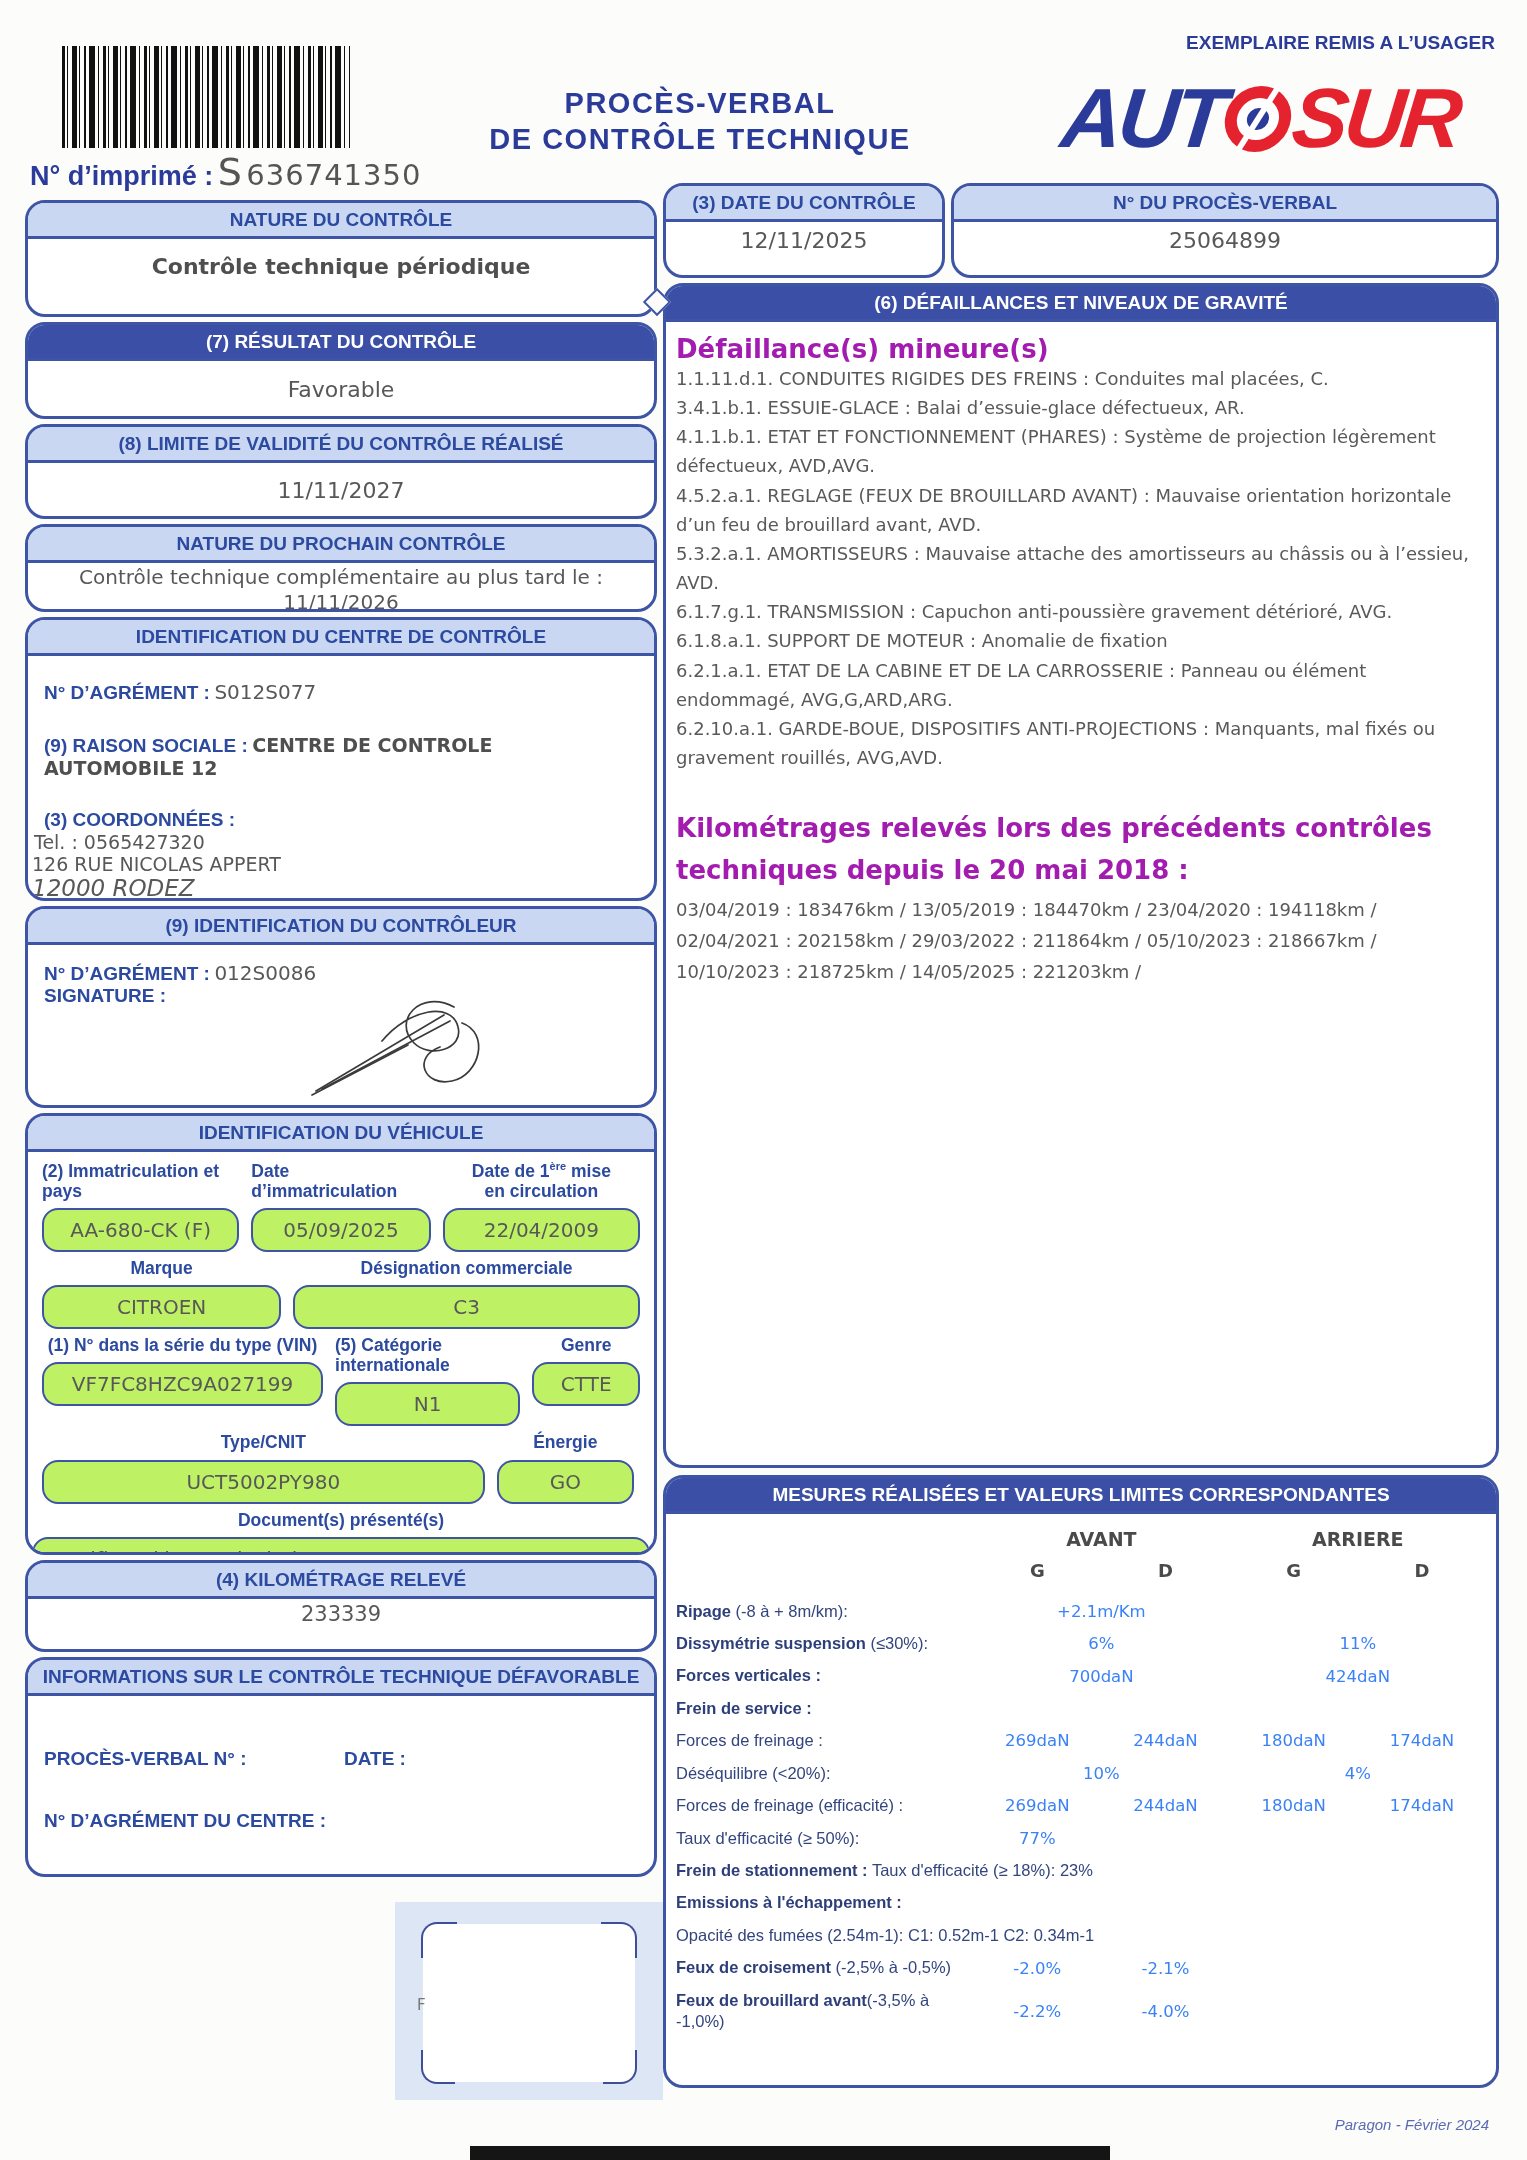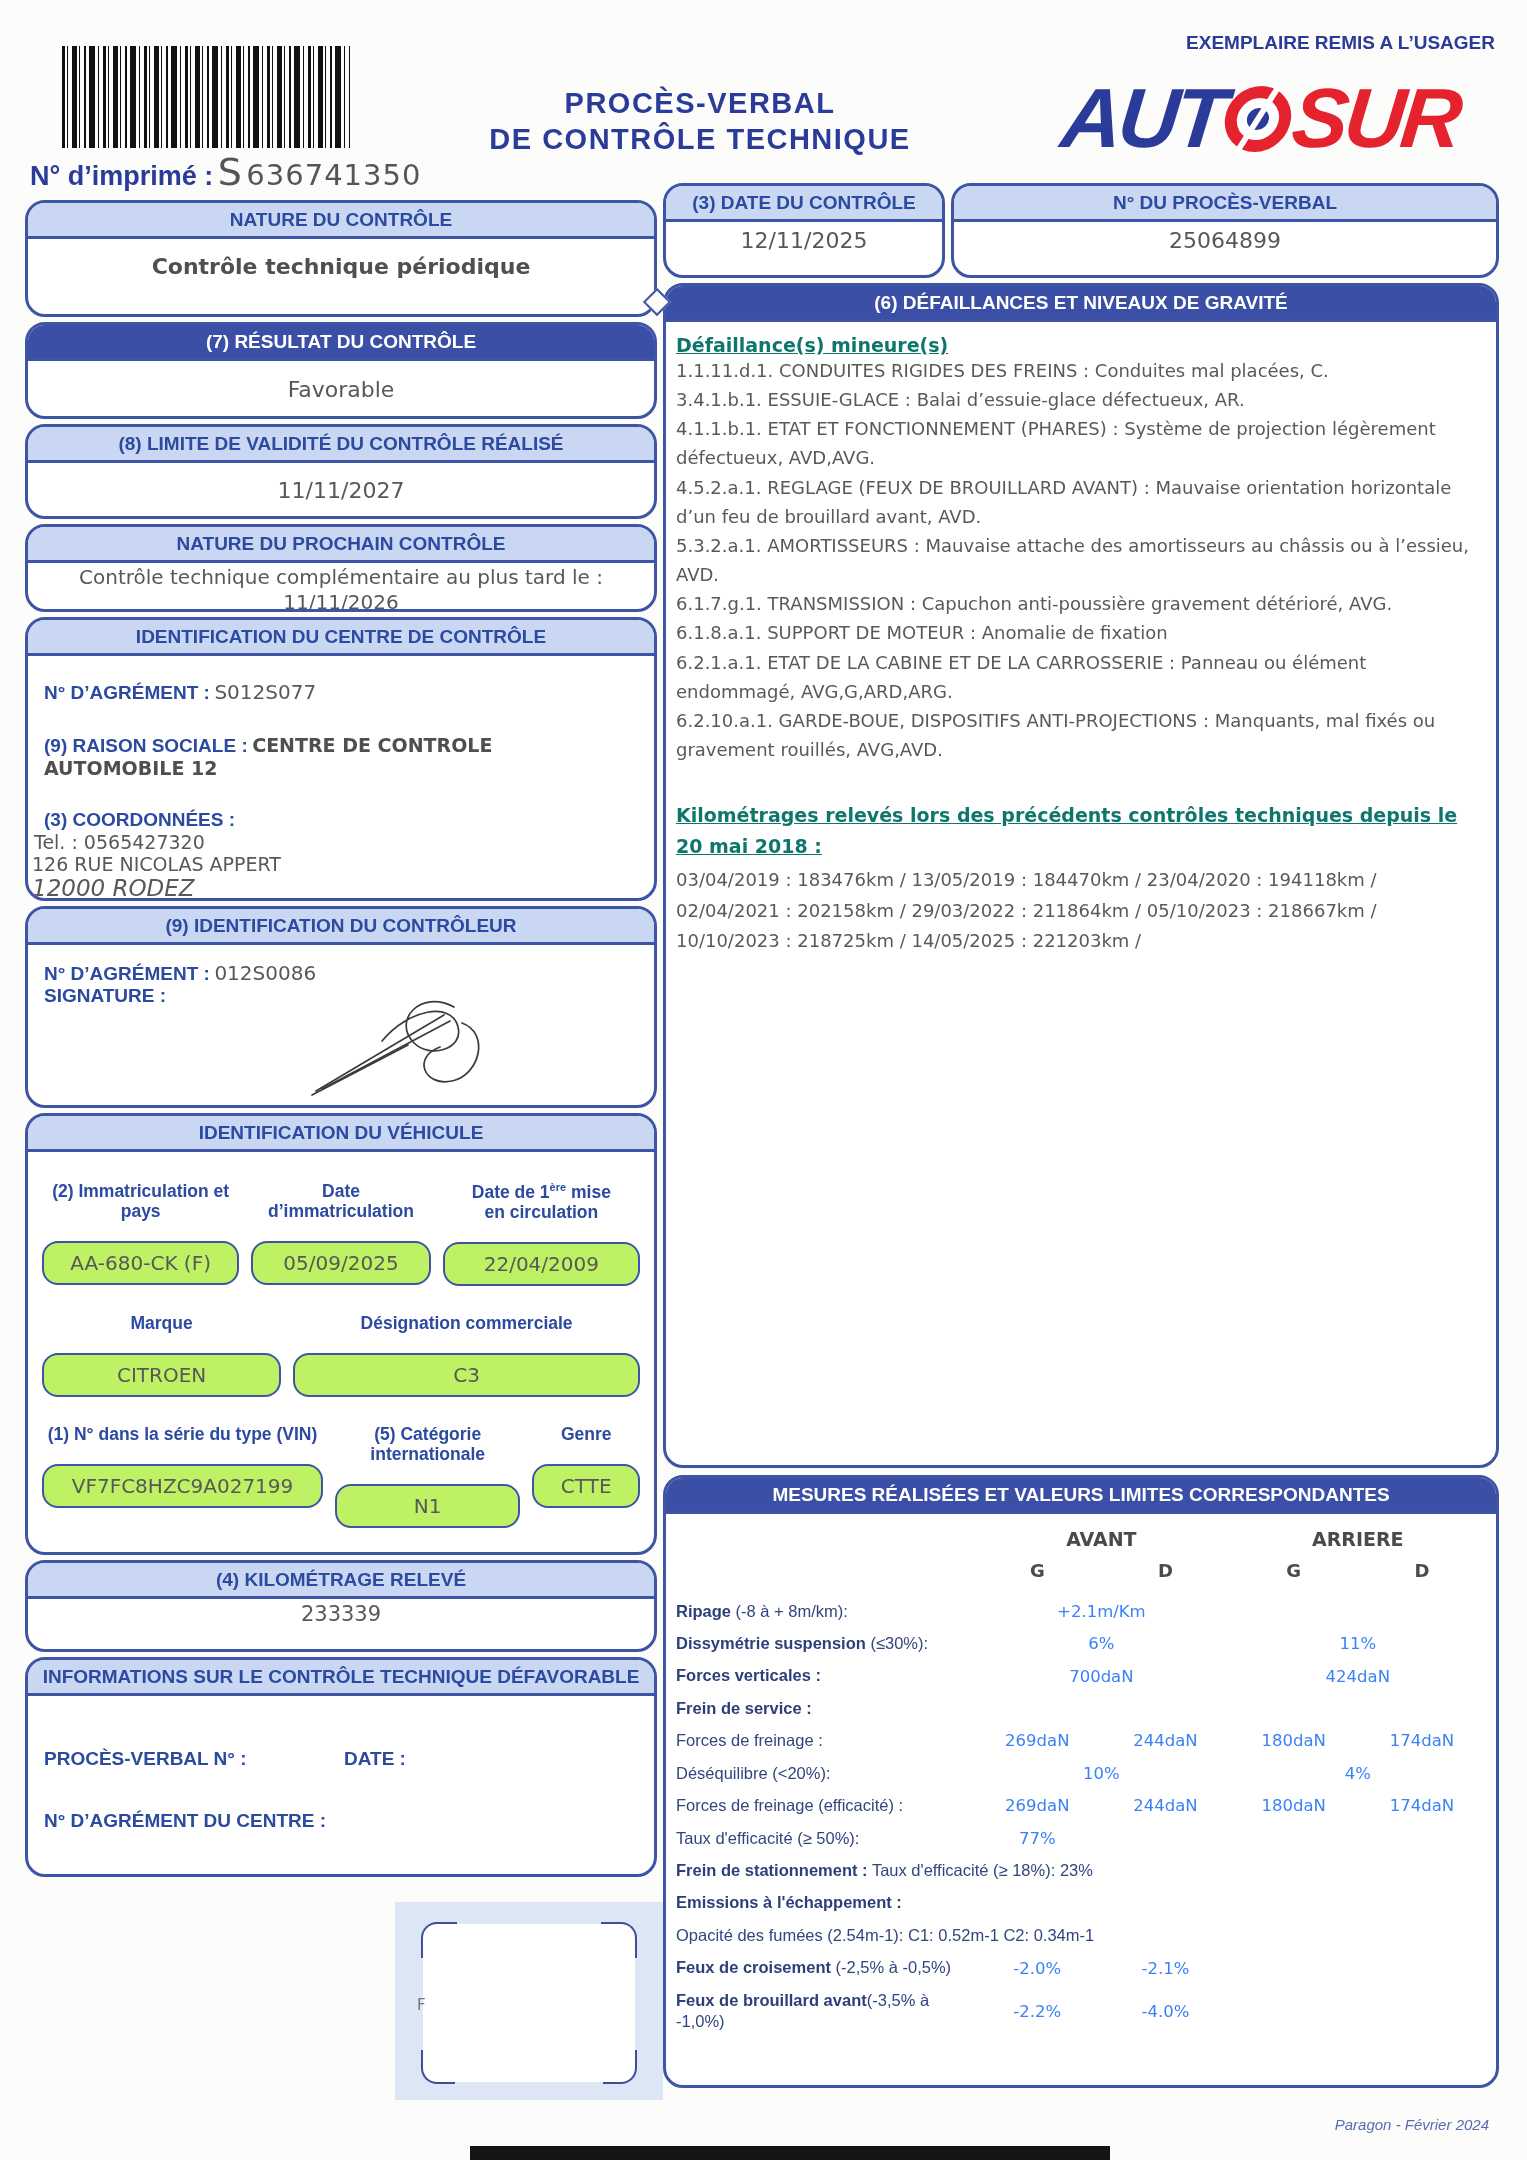--- a/index.html
+++ b/index.html
@@ -48,24 +48,24 @@
   #col-left{position:absolute;left:25px;top:200px;width:632px;}
   #col-right{position:absolute;left:663px;top:183px;width:836px;}
   .gap{height:5px;}
   .pad{padding:10px 16px;}
   .flabel{color:var(--lbl);font-weight:bold;font-size:19px;}
   
   .pill{border:2.5px solid var(--bd);border-radius:16px;height:44px;display:flex;align-items:center;justify-content:center;
     font-family:"DejaVu Sans",sans-serif;color:var(--ink);font-size:20px;background:#bef264;}
   .vrow{display:flex;gap:12px;padding:0 14px;margin-bottom:6px;}
   .vcol{display:flex;flex-direction:column;}
-  .vlab{color:var(--lbl);font-weight:bold;font-size:17.5px;text-align:center;display:flex;flex-direction:column;
-    justify-content:flex-end;align-items:center;min-height:26px;line-height:1.15;padding-bottom:20px;margin-top:21px;}
-  
-  .sec-title{font-weight:bold;font-size:19px;color:#0f766e;text-decoration:underline;font-family:"DejaVu Sans",sans-serif;}
+  .vlab{color:var(--lbl);font-weight:bold;font-size:17.5px;display:flex;flex-direction:column;
+    justify-content:flex-end;align-items:center;min-height:26px;line-height:1.15;padding-bottom:7px;}
+  
+  .sec-title{font-weight:bold;font-size:26px;color:#a21caf;font-family:"DejaVu Sans",sans-serif;}
   .defect-item{font-family:"DejaVu Sans",sans-serif;color:#595959;font-size:18px;line-height:1.62;}
   .km-line{font-family:"DejaVu Sans",sans-serif;color:#595959;font-size:18px;line-height:1.7;}
   
   .m-grid{display:grid;grid-template-columns:37% 15.75% 15.75% 15.75% 15.75%;align-items:center;}
   .m-head-group{font-family:"DejaVu Sans",sans-serif;color:#4a4a4a;font-weight:bold;font-size:19px;text-align:center;}
   .m-head-sub{font-family:"DejaVu Sans",sans-serif;color:#4a4a4a;font-weight:bold;font-size:18px;text-align:center;}
   .m-row{padding:5.5px 0;}
   .m-lab{font-size:16.5px;color:#33457e;padding-left:4px;line-height:1.3;}
   .m-lab b{color:#2d3f7a;}
   .m-val{font-family:"DejaVu Sans",sans-serif;color:#3b82f6;font-size:16.5px;text-align:center;}

